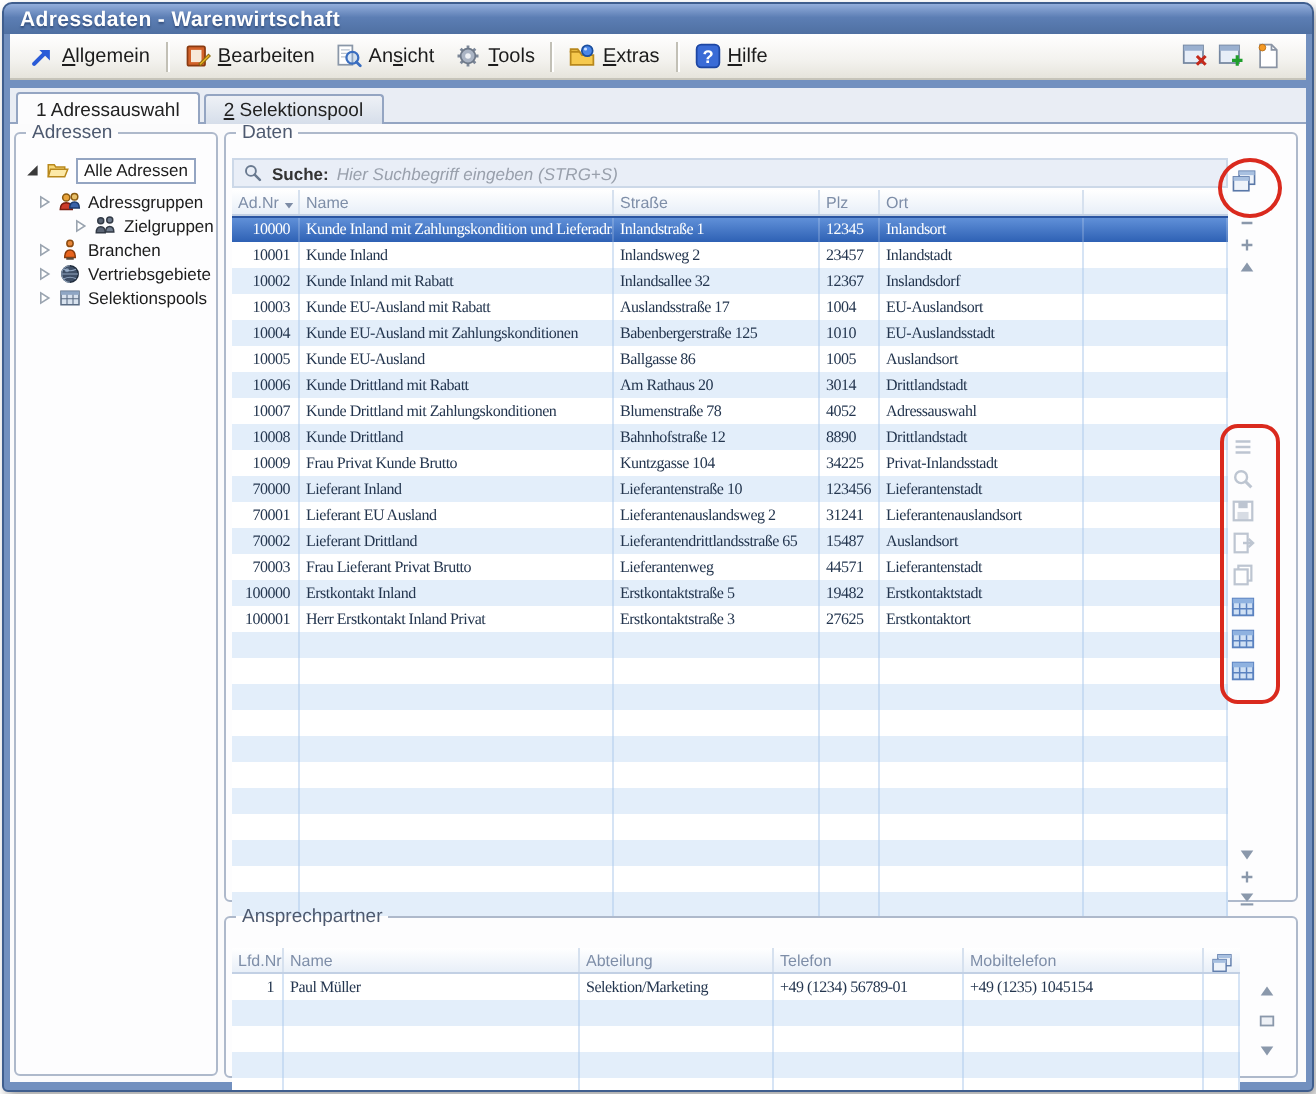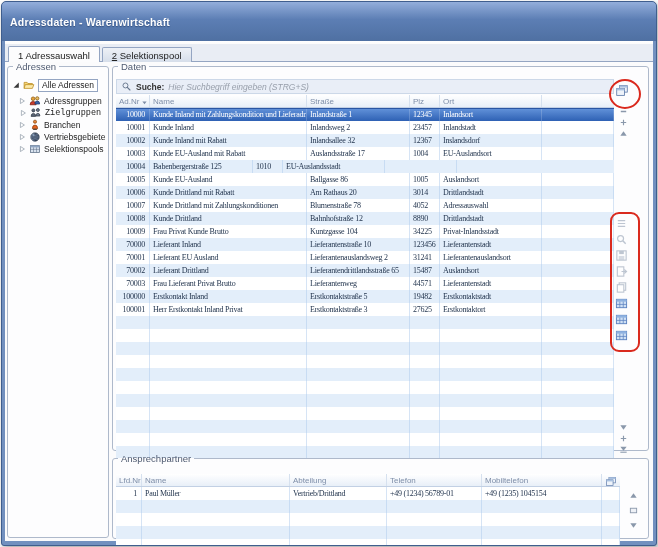--- a/index.html
+++ b/index.html
@@ -1,20 +1,20 @@
 <!DOCTYPE html>
 <html><head>
 <meta charset="utf-8">
 <style>
   html,body{margin:0;padding:0;background:#fff;font-family:"Liberation Sans",sans-serif;}
   .window{position:relative;width:656px;height:545px;margin:1px;background:#7290bf;
     border:1px solid #3f5e8e;border-radius:5px 5px 3px 3px;box-shadow:2px 3px 6px rgba(0,0,0,.35);
     overflow:hidden;box-sizing:border-box;}
   .titlebar{height:15px;background:linear-gradient(180deg,#93aedb,#5c7eb4 45%,#4f70a2);
-    border-radius:4px 4px 0 0;display:flex;align-items:center;padding:12px 8px;}
+    border-radius:4px 4px 0 0;display:flex;align-items:center;padding:0 8px;}
   .titlebar .title{color:#fff;font-size:10.5px;font-weight:bold;letter-spacing:.2px;
     text-shadow:0 1px 1px rgba(20,40,80,.5);white-space:nowrap;}
   .menubar{height:23px;margin:0 3px;background:linear-gradient(180deg,#ffffff,#f3f2ee 60%,#e6e4dc);
     border-bottom:1px solid #c6c4ba;display:flex;align-items:center;padding:0 4px;box-sizing:border-box;}
   .menu-item{display:flex;align-items:center;gap:3px;padding:2px 5px;font-size:10px;color:#1c1c1c;
     border-radius:2px;white-space:nowrap;}
   .ic{display:inline-block;line-height:0;}
   .ic svg{display:block;}
   .mi-icon,.mi-icon svg{width:14px;height:14px;}
   .menu-sep{width:1px;height:15px;background:#c2c0b6;margin:0 3px;box-shadow:1px 0 0 #fff;}
@@ -193,21 +193,21 @@
               <span class="ic t-icon">
                 <svg viewBox="0 0 16 16">
                   <circle cx="5.5" cy="5" r="2.4" fill="#e8a33a" stroke="#8a5a10"></circle>
                   <path d="M1.5 13 q0-4.5 4-4.5 t4 4.5 z" fill="#cc3b2a" stroke="#7a1e10"></path>
                   <circle cx="11" cy="4.5" r="2.2" fill="#e8c06a" stroke="#8a5a10"></circle>
                   <path d="M7.8 12 q0-4 3.2-4 t3.2 4 z" fill="#3a62a8" stroke="#1c3a6e"></path>
                 </svg>
               </span>
               <span class="t-label">Adressgruppen</span>
             </div>
-            <div class="tree-row" style="left: 11px; top: 36px; font-family: Liberation Mono, monospace;">
+            <div class="tree-row" style="left: 28px; top: 36px;">
               <span class="ic t-arrow">
                 <svg viewBox="0 0 10 10">
                   <path d="M3 1.8 L8 5 L3 8.2 Z" fill="#fff" stroke="#9aa4b0" stroke-width="1"></path>
                 </svg>
               </span>
               <span class="ic t-icon">
                 <svg viewBox="0 0 16 16">
                   <circle cx="4.5" cy="4.5" r="2" fill="#5a6474" stroke="#323a46"></circle>
                   <circle cx="10.5" cy="4" r="2" fill="#707c8e" stroke="#323a46"></circle>
                   <path d="M1.5 12.5 q0-4 3-4 t3 4 z" fill="#5a6474" stroke="#323a46"></path>
@@ -316,20 +316,21 @@
             <div class="grow w">
               <div class="gc num" style="width: 34px;">10003</div>
               <div class="gc" style="width: 157px;">Kunde EU-Ausland mit Rabatt</div>
               <div class="gc" style="width: 103px;">Auslandsstraße 17</div>
               <div class="gc" style="width: 30px;">1004</div>
               <div class="gc" style="width: 102px;">EU-Auslandsort</div>
               <div class="gc" style="width: 72px;"></div>
             </div>
             <div class="grow b">
               <div class="gc num" style="width: 34px;">10004</div>
+              <div class="gc" style="width: 157px;">Kunde EU-Ausland mit Zahlungskonditionen</div>
               <div class="gc" style="width: 103px;">Babenbergerstraße 125</div>
               <div class="gc" style="width: 30px;">1010</div>
               <div class="gc" style="width: 102px;">EU-Auslandsstadt</div>
               <div class="gc" style="width: 72px;"></div>
             </div>
             <div class="grow w">
               <div class="gc num" style="width: 34px;">10005</div>
               <div class="gc" style="width: 157px;">Kunde EU-Ausland</div>
               <div class="gc" style="width: 103px;">Ballgasse 86</div>
               <div class="gc" style="width: 30px;">1005</div>
@@ -586,21 +587,21 @@
                   <rect x="1.5" y="5.5" width="9.5" height="8.5" fill="#eef3fa" stroke="#5a78a8"></rect>
                   <rect x="1.5" y="5.5" width="9.5" height="2.4" fill="#a8c0e0"></rect>
                 </svg>
               </span>
             </div>
           </div>
         <div class="grows" id="ap-grows" style="top:24px;left:3px;height:58px;width:504px;">
             <div class="grow w">
               <div class="gc num" style="width: 26px;">1</div>
               <div class="gc" style="width: 148px;">Paul Müller</div>
-              <div class="gc" style="width: 97px;">Vertrieb/Drittland</div>
+              <div class="gc" style="width: 97px;">Selektion/Marketing</div>
               <div class="gc" style="width: 95px;">+49 (1234) 56789-01</div>
               <div class="gc" style="width: 120px;">+49 (1235) 1045154</div>
               <div class="gc" style="width: 18px;"></div>
             </div>
             <div class="grow b">
               <div class="gc num" style="width: 26px;"></div>
               <div class="gc" style="width: 148px;"></div>
               <div class="gc" style="width: 97px;"></div>
               <div class="gc" style="width: 95px;"></div>
               <div class="gc" style="width: 120px;"></div>

